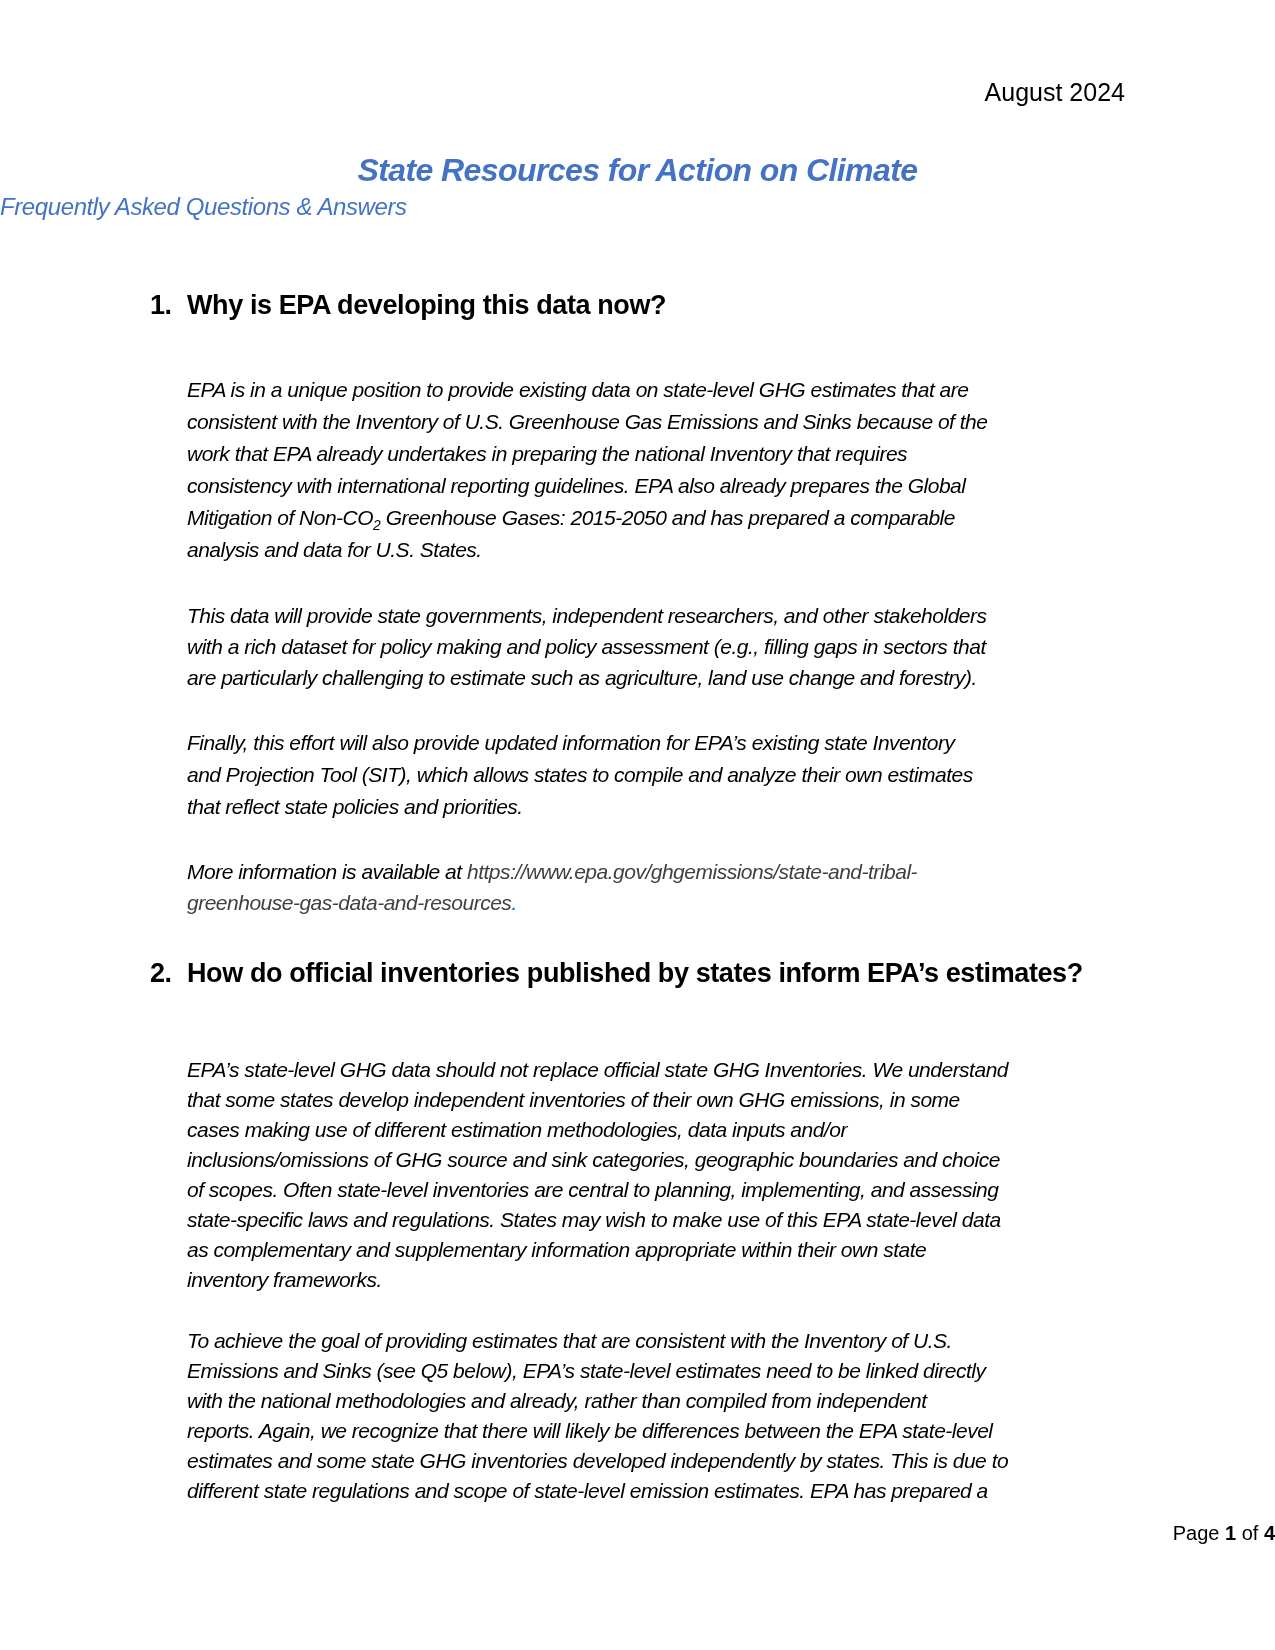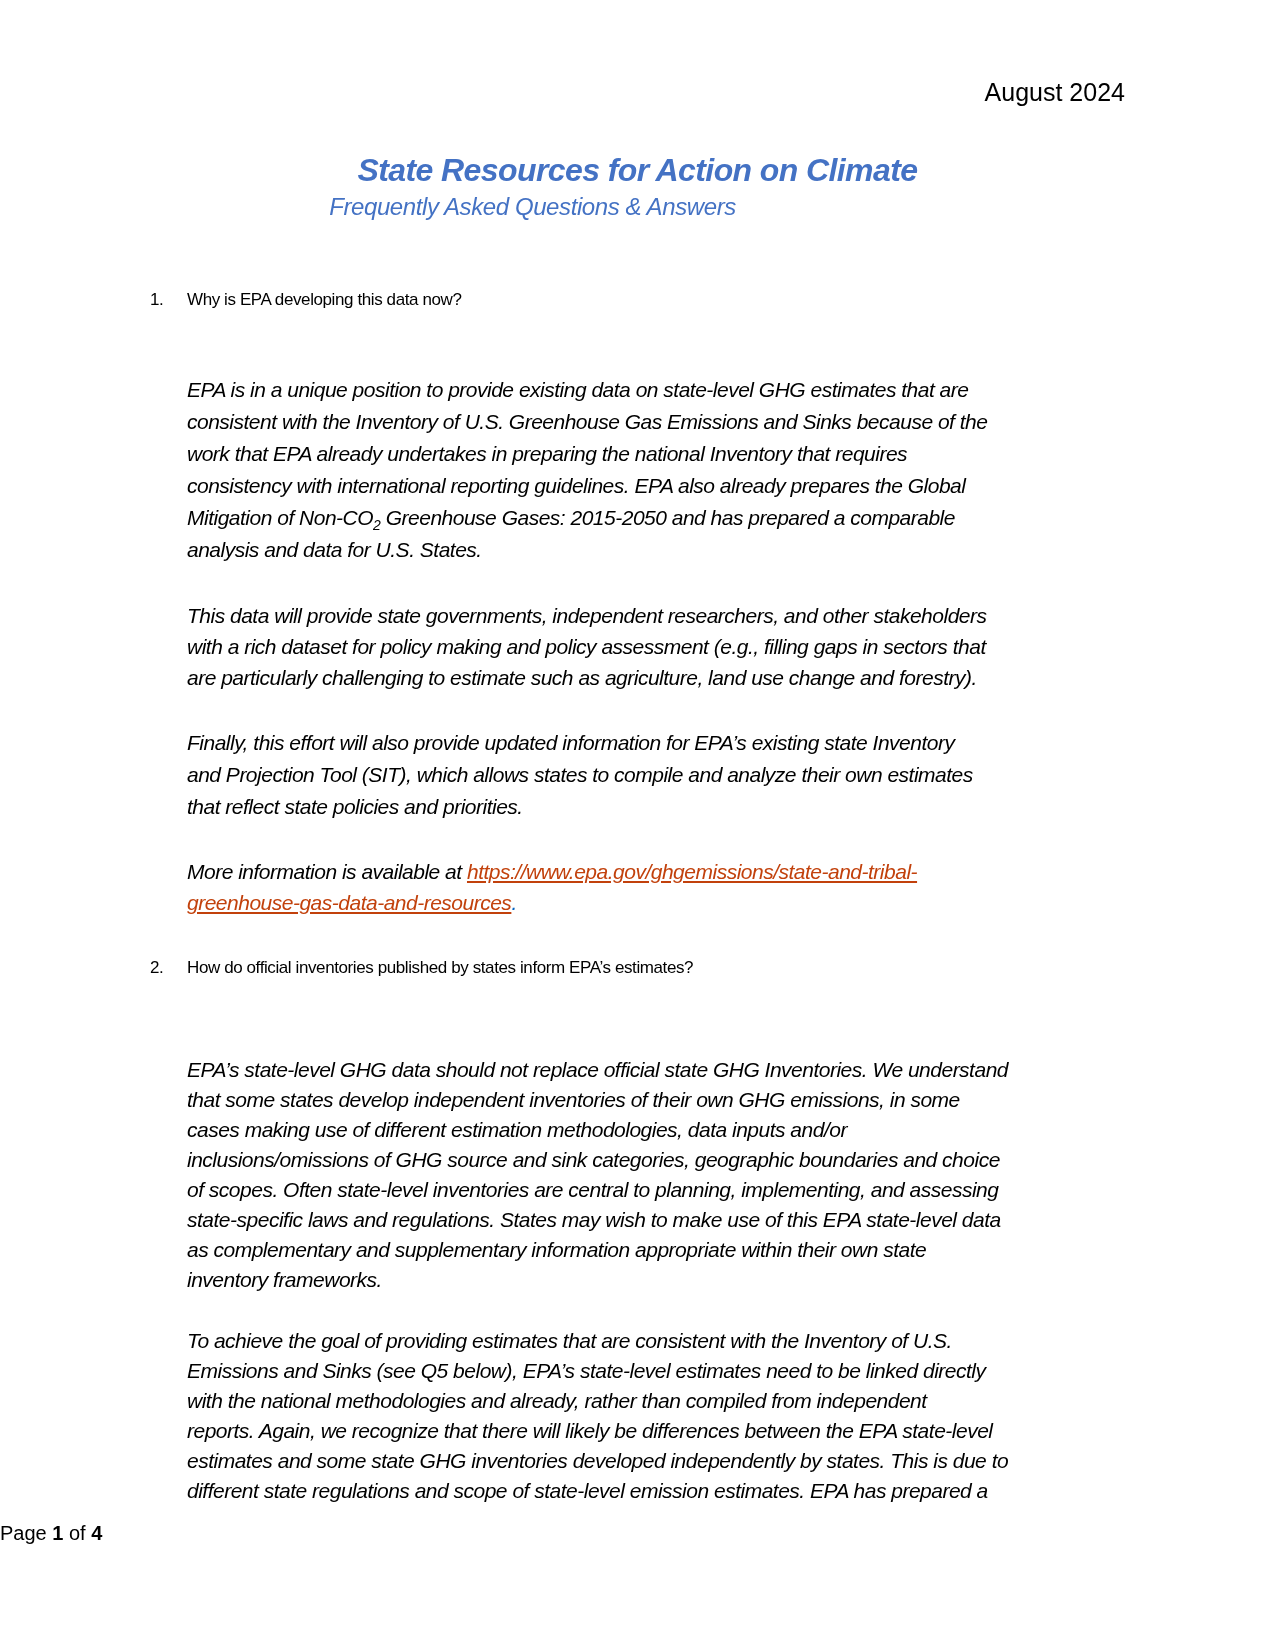--- a/index.html
+++ b/index.html
@@ -1,30 +1,30 @@
 <!DOCTYPE html>
 <html><head>
   <meta charset="utf-8">
   <style>
     html, body { margin: 0; padding: 0; background: #ffffff; }
     body { width: 1275px; height: 1650px; position: relative; overflow: hidden;
            font-family: "Liberation Sans", sans-serif; color: #000; }
     .date { position: absolute; top: 78px; right: 150px; font-size: 25px; }
     .title { position: absolute; top: 152px; left: 0; width: 1275px; text-align: center;
              font-size: 32px; font-weight: bold; font-style: italic; letter-spacing: -0.6px; }
-    .subtitle { position: absolute; top: 193px; left: 0; width: 1065px; text-align: center;
+    .subtitle { position: absolute; top: 193px; left: 0; width: 1065px; 
                 font-size: 24px; font-style: italic; letter-spacing: -0.4px; }
-    .q-heading { position: absolute; left: 150px; font-size: 17px; font-weight: normal;
+    .q-heading { position: absolute; left: 150px; font-size: 27px; font-weight: bold;
                  letter-spacing: -0.4px; white-space: nowrap; }
     .q-num { display: inline-block; width: 37px; }
     .line { position: absolute; left: 187px; font-size: 21px; font-style: italic;
             white-space: nowrap; letter-spacing: -0.5px; margin-top: 24px; }
-    .link { color: #c2410c; text-decoration: underline; }
+    .link { color: #404040; }
     sub { font-size: 14px; }
-    .footer { position: absolute; top: 1522px; left: 0; width: 1275px; text-align: left;
+    .footer { position: absolute; top: 1522px; left: 0; width: 1275px; text-align: right;
               font-size: 20px; }
   </style>
 </head>
 <body>
 
 <div>
 
   <div class="date">August 2024</div>
 
   <div class="title" style="color:#4472C4">State Resources for Action on Climate</div>

